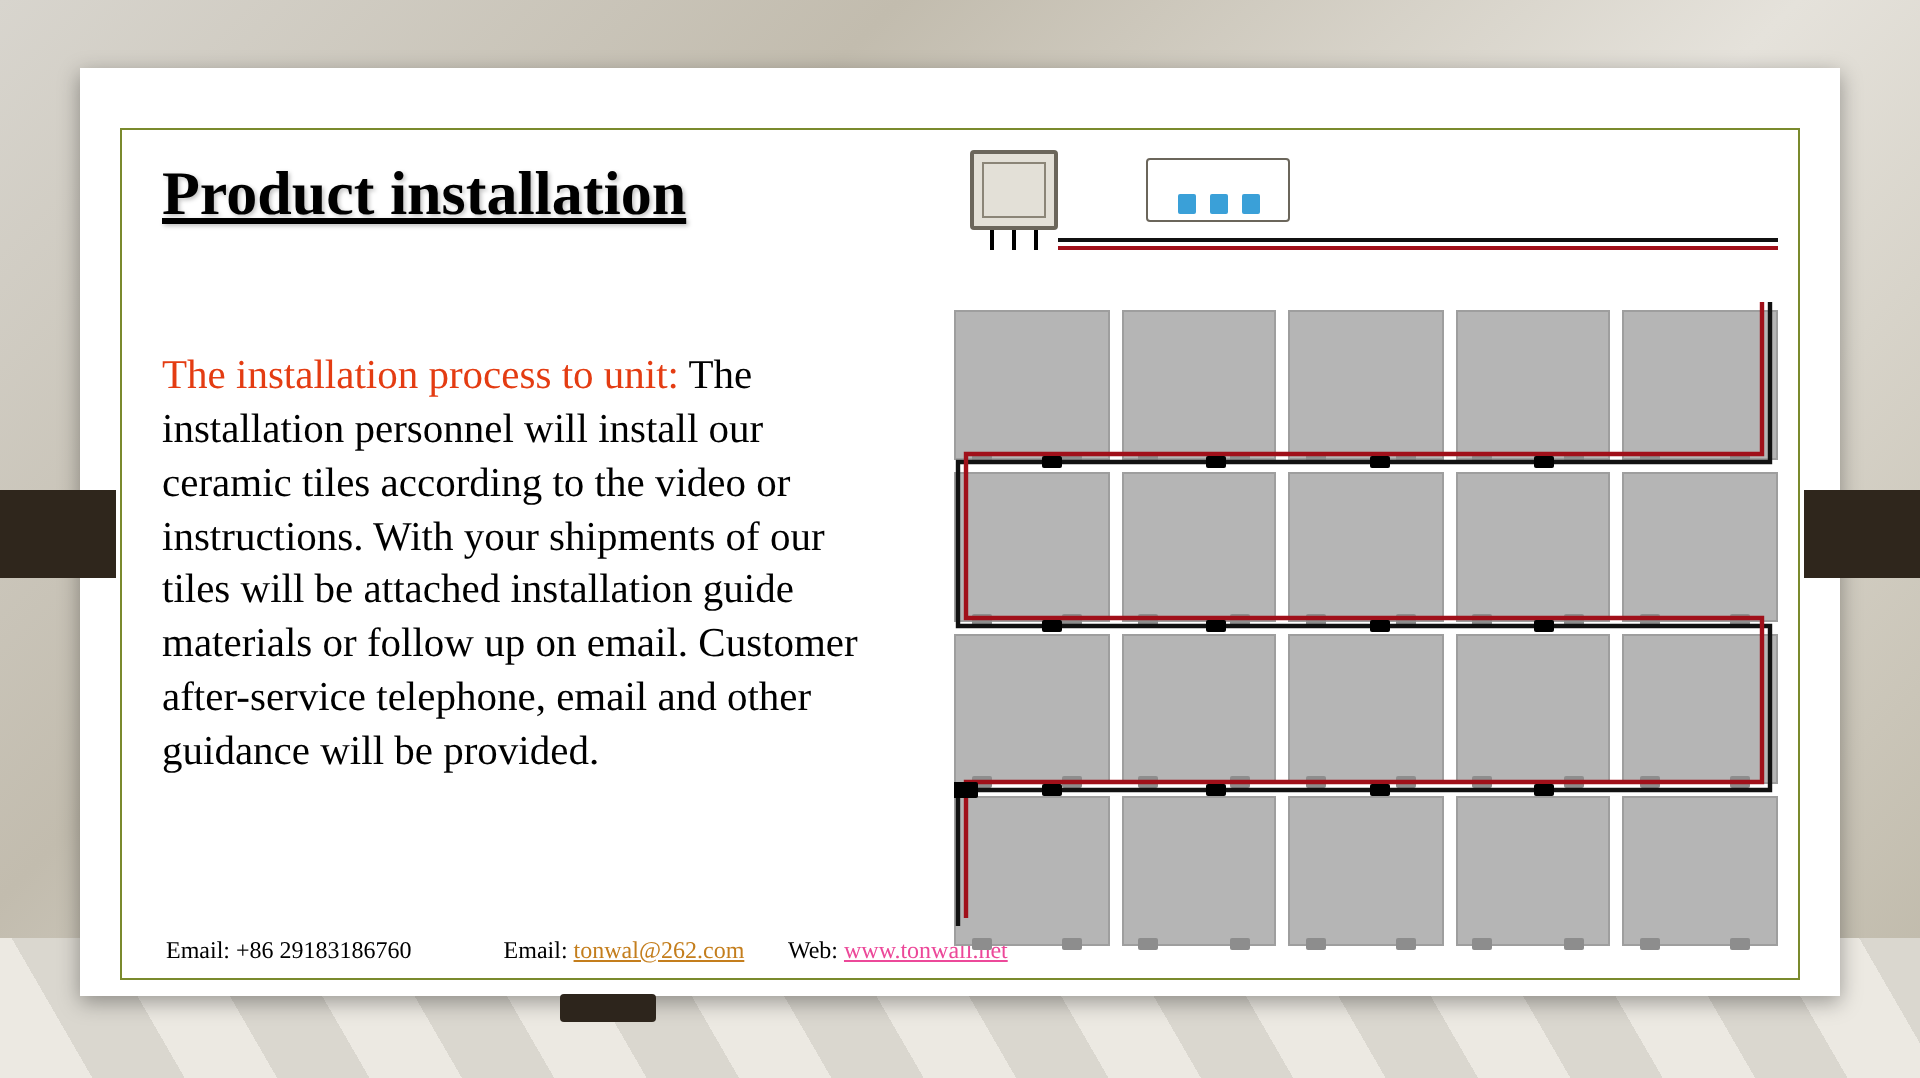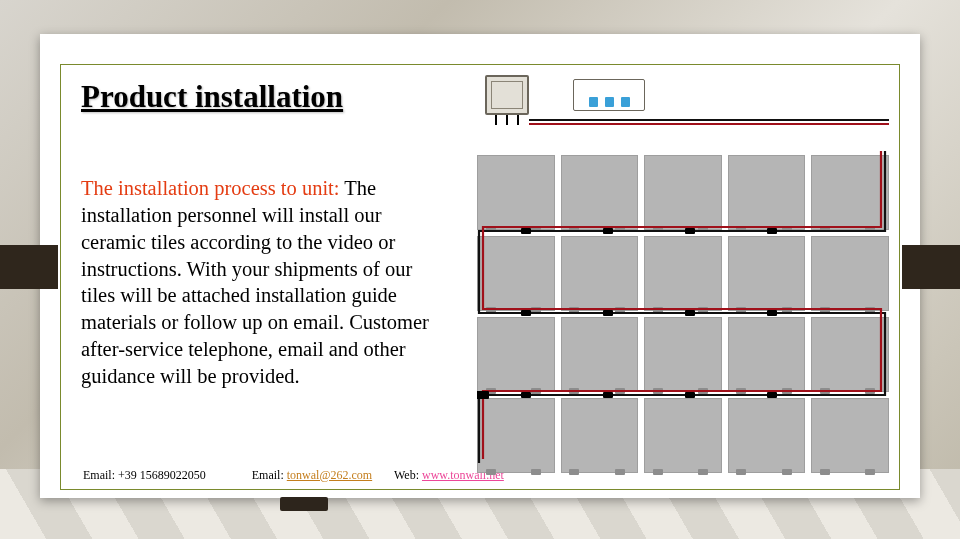--- a/index.html
+++ b/index.html
@@ -114,21 +114,21 @@
   <div class="slide-inner">
 
     <h1 class="title">Product installation</h1>
 
     <p class="body-text">
       <span class="note-label">The installation process to unit:</span><span> The installation personnel will install our ceramic tiles according to the video or instructions. With your shipments of our tiles will be attached installation guide materials or follow up on email. Customer after-service telephone, email and other guidance will be provided.</span>
     </p>
 
     <div class="footer">
       <div class="row2">
-        <span>Email:</span><span> +39 15689022050</span>
+        <span>Email:</span><span> +86 29183186760</span>
         <span class="gap"></span>
         <span>Email:</span>&nbsp;<a href="#" class="warm">tonwal@262.com</a>
         <span class="gap2"></span>
         <span>Web:</span>&nbsp;<a href="#" class="green">www.tonwall.net</a>
       </div>
     </div>
 
     <div class="diagram">
       <div class="junction-box"></div>
       <div class="leads">

